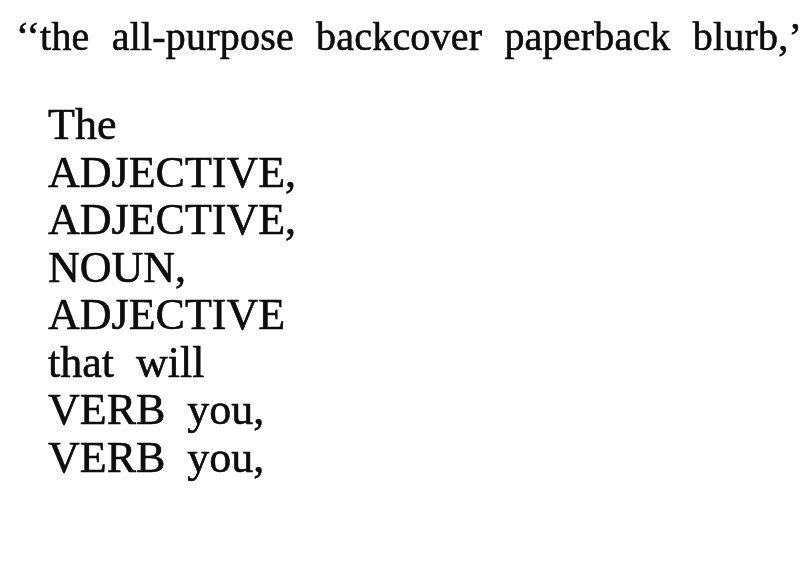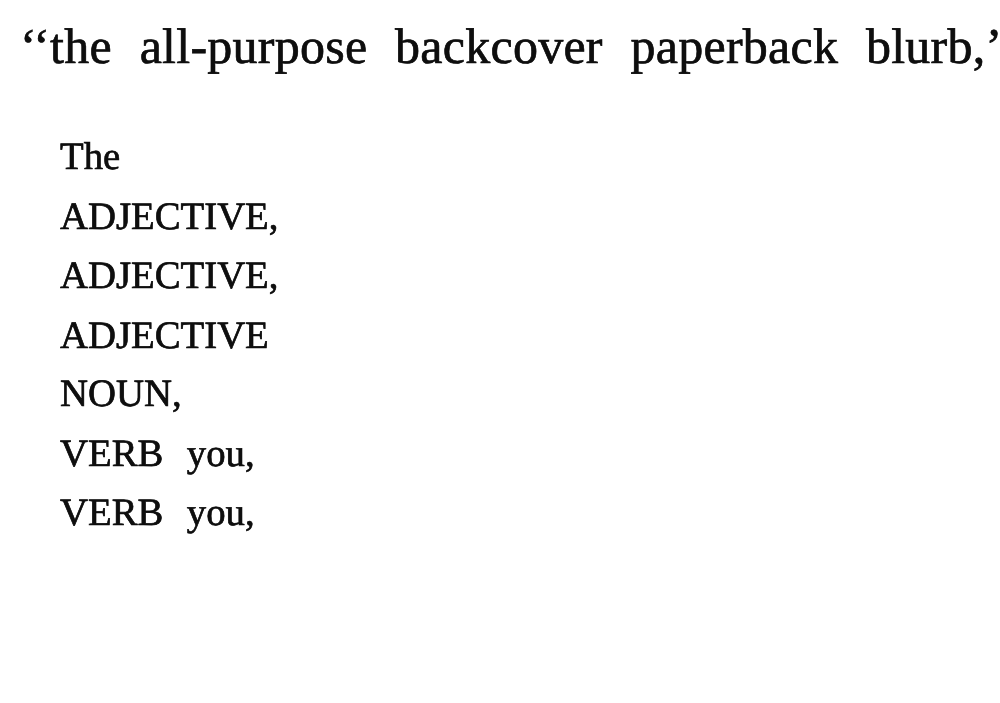--- a/index.html
+++ b/index.html
@@ -25,36 +25,37 @@
     font-size: 40px;
     line-height: 48px;
     white-space: nowrap;
     word-spacing: 12px;
     letter-spacing: 0.2px;
   }
   .blurb {
     position: absolute;
     left: 48px;
     top: 101px;
-    font-size: 31px;
+    font-size: 44px;
     line-height: 47.5px;
     word-spacing: 11px;
   }
   .blurb-line {
     white-space: nowrap;
   }
 </style>
 </head>
 <body>
 
 <div class="page">
   <div class="heading">‘‘the all-purpose backcover paperback blurb,’’</div>
 
   <div class="blurb">
     <div class="blurb-line">The</div>
     <div class="blurb-line">ADJECTIVE,</div>
     <div class="blurb-line">ADJECTIVE,</div>
+    <div class="blurb-line">NOUN,</div>
     <div class="blurb-line">ADJECTIVE</div>
-    <div class="blurb-line">NOUN,</div>
+    <div class="blurb-line">that will</div>
     <div class="blurb-line">VERB you,</div>
     <div class="blurb-line">VERB you,</div>
   </div>
 </div>
 
 </body></html>

